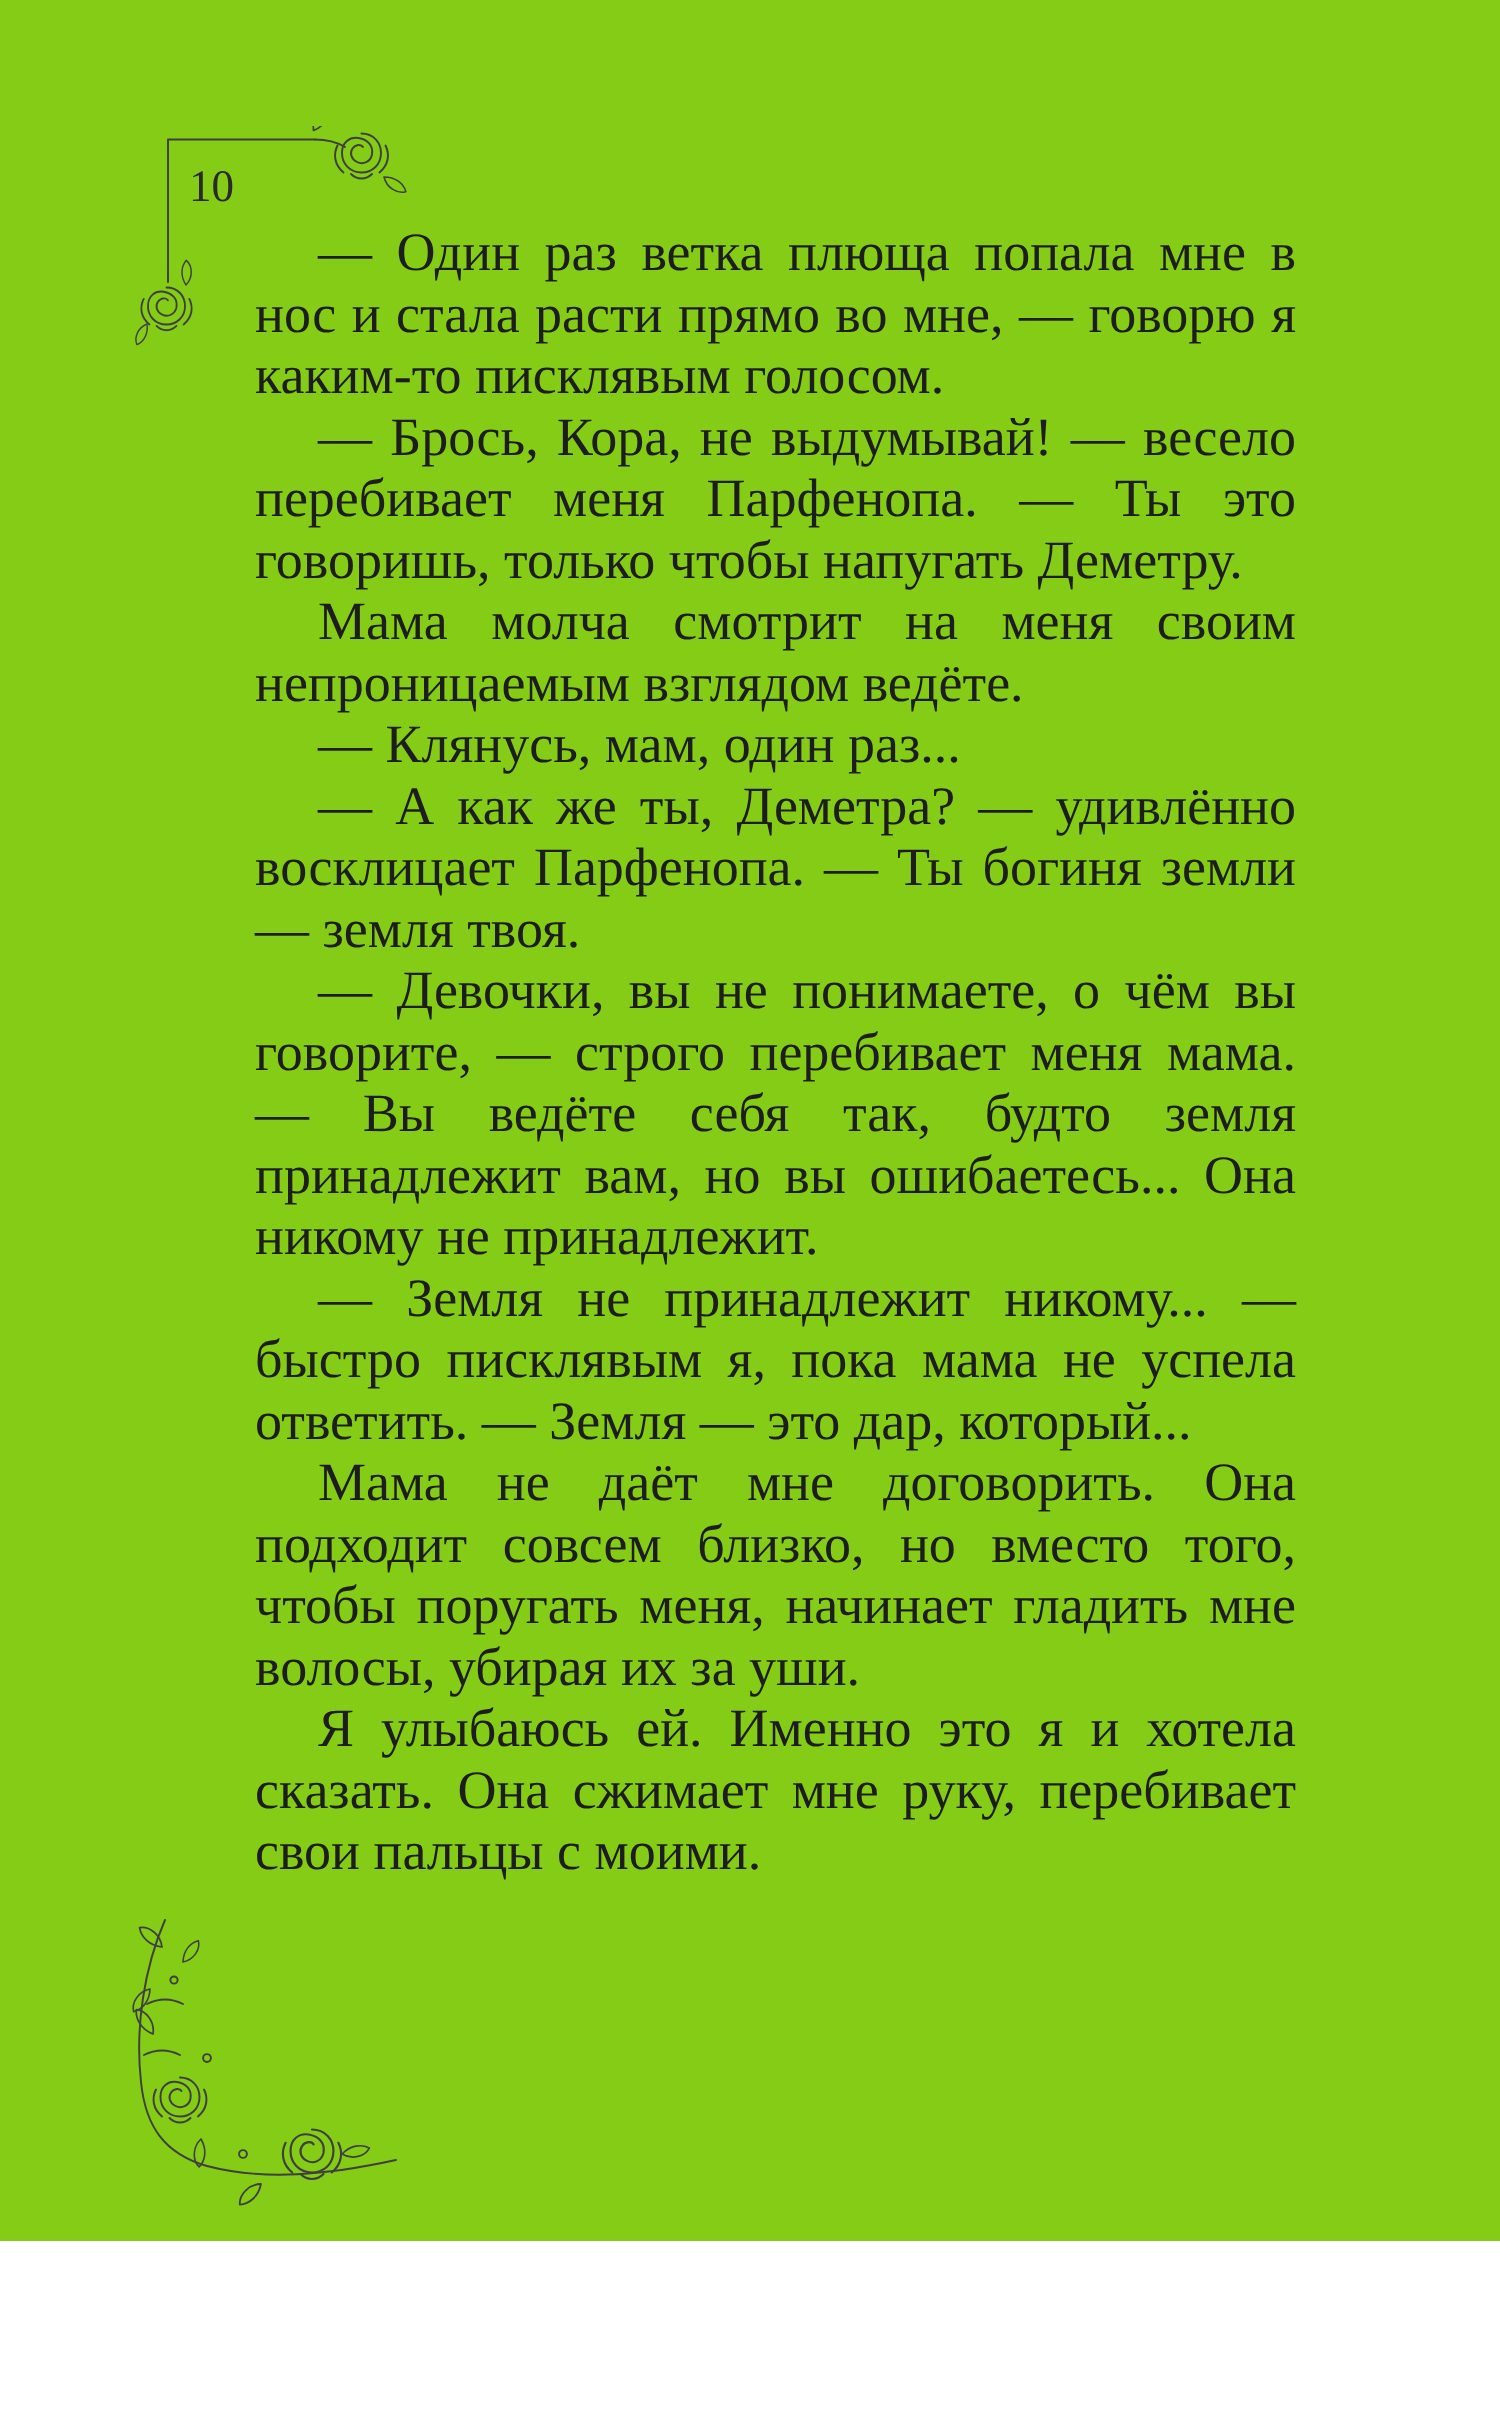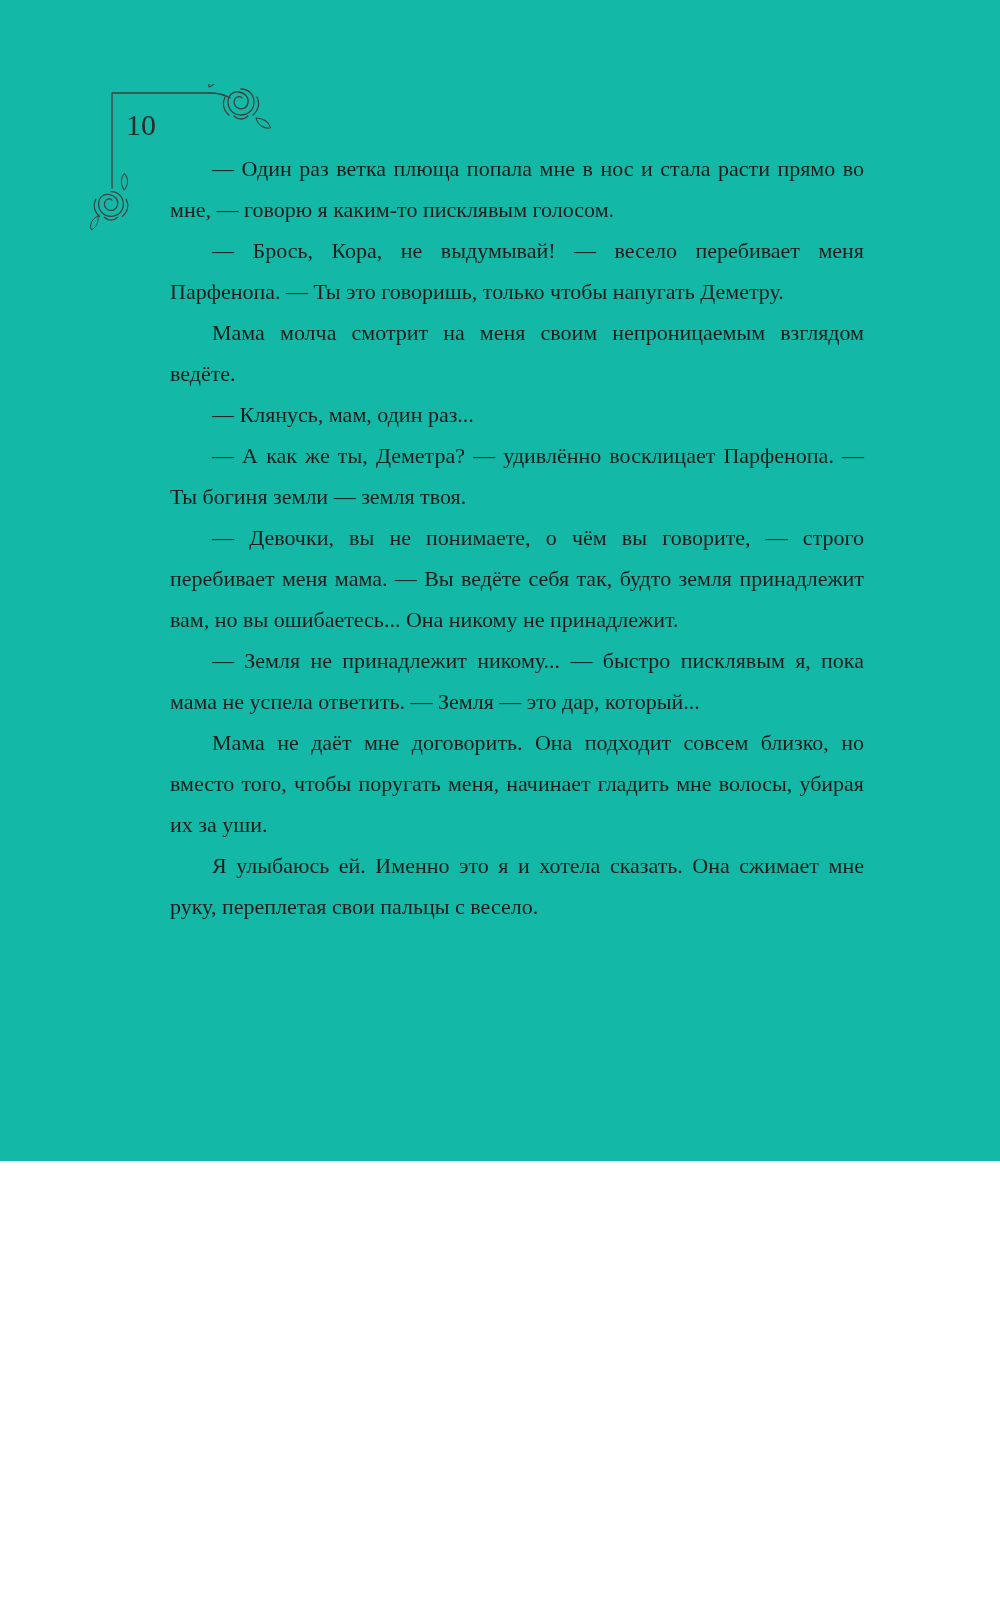--- a/index.html
+++ b/index.html
@@ -3,22 +3,22 @@
 <meta charset="utf-8">
 <style>
   html, body {
     margin: 0;
     padding: 0;
     background: #ffffff;
   }
   .page {
     position: relative;
     width: 1000px;
-    height: 1161px;
-    background: #14b8a6;
+    height: 1494px;
+    background: #84cc16;
     font-family: "Liberation Serif", "DejaVu Serif", serif;
     color: #1d1d1d;
     overflow: hidden;
   }
   .page-number {
     position: absolute;
     left: 126px;
     top: 110px;
     font-size: 30px;
     line-height: 1;
@@ -32,21 +32,21 @@
   .ornament-bottom {
     position: absolute;
     left: 76px;
     top: 1274px;
   }
   .text-block {
     position: absolute;
     left: 170px;
     top: 148px;
     width: 694px;
-    font-size: 22px;
+    font-size: 36px;
     line-height: 41px;
     text-align: justify;
     hyphens: auto;
     -webkit-hyphens: auto;
   }
   .text-block p {
     margin: 0;
     padding: 0;
     text-indent: 42px;
   }
@@ -92,21 +92,21 @@
 
   <main class="text-block" lang="ru">
     <p>— Один раз ветка плюща попала мне в нос и стала расти прямо во мне, — говорю я каким-то писклявым голосом.</p>
     <p>— Брось, Кора, не выдумывай! — весело перебивает меня Парфенопа. — Ты это говоришь, только чтобы напугать Деметру.</p>
     <p>Мама молча смотрит на меня своим непроницаемым взглядом ведёте.</p>
     <p>— Клянусь, мам, один раз...</p>
     <p>— А как же ты, Деметра? — удивлённо восклицает Парфенопа. — Ты богиня земли — земля твоя.</p>
     <p>— Девочки, вы не понимаете, о чём вы говорите, — строго перебивает меня мама. — Вы ведёте себя так, будто земля принадлежит вам, но вы ошибаетесь... Она никому не принадлежит.</p>
     <p>— Земля не принадлежит никому... — быстро писклявым я, пока мама не успела ответить. — Земля — это дар, который...</p>
     <p>Мама не даёт мне договорить. Она подходит совсем близко, но вместо того, чтобы поругать меня, начинает гладить мне волосы, убирая их за уши.</p>
-    <p>Я улыбаюсь ей. Именно это я и хотела сказать. Она сжимает мне руку, переплетая свои пальцы с весело.</p>
+    <p>Я улыбаюсь ей. Именно это я и хотела сказать. Она сжимает мне руку, перебивает свои пальцы с моими.</p>
   </main>
 
   <svg class="ornament-bottom" width="210" height="210" viewBox="0 0 210 210">
     <g class="ink">
       <path d="M34 6 C20 38 14 78 18 114 C21 144 34 162 62 170 C100 180 142 176 188 166"></path>
       <path d="M22 62 C30 58 38 58 46 62"></path>
       <path d="M20 96 C28 92 36 92 44 96"></path>
       <use href="#leaf-shape" transform="translate(32,24) rotate(-115) scale(0.9)"></use>
       <use href="#leaf-shape" transform="translate(24,52) rotate(150) scale(0.85)"></use>
       <use href="#leaf-shape" transform="translate(26,82) rotate(-100) scale(0.9)"></use>

